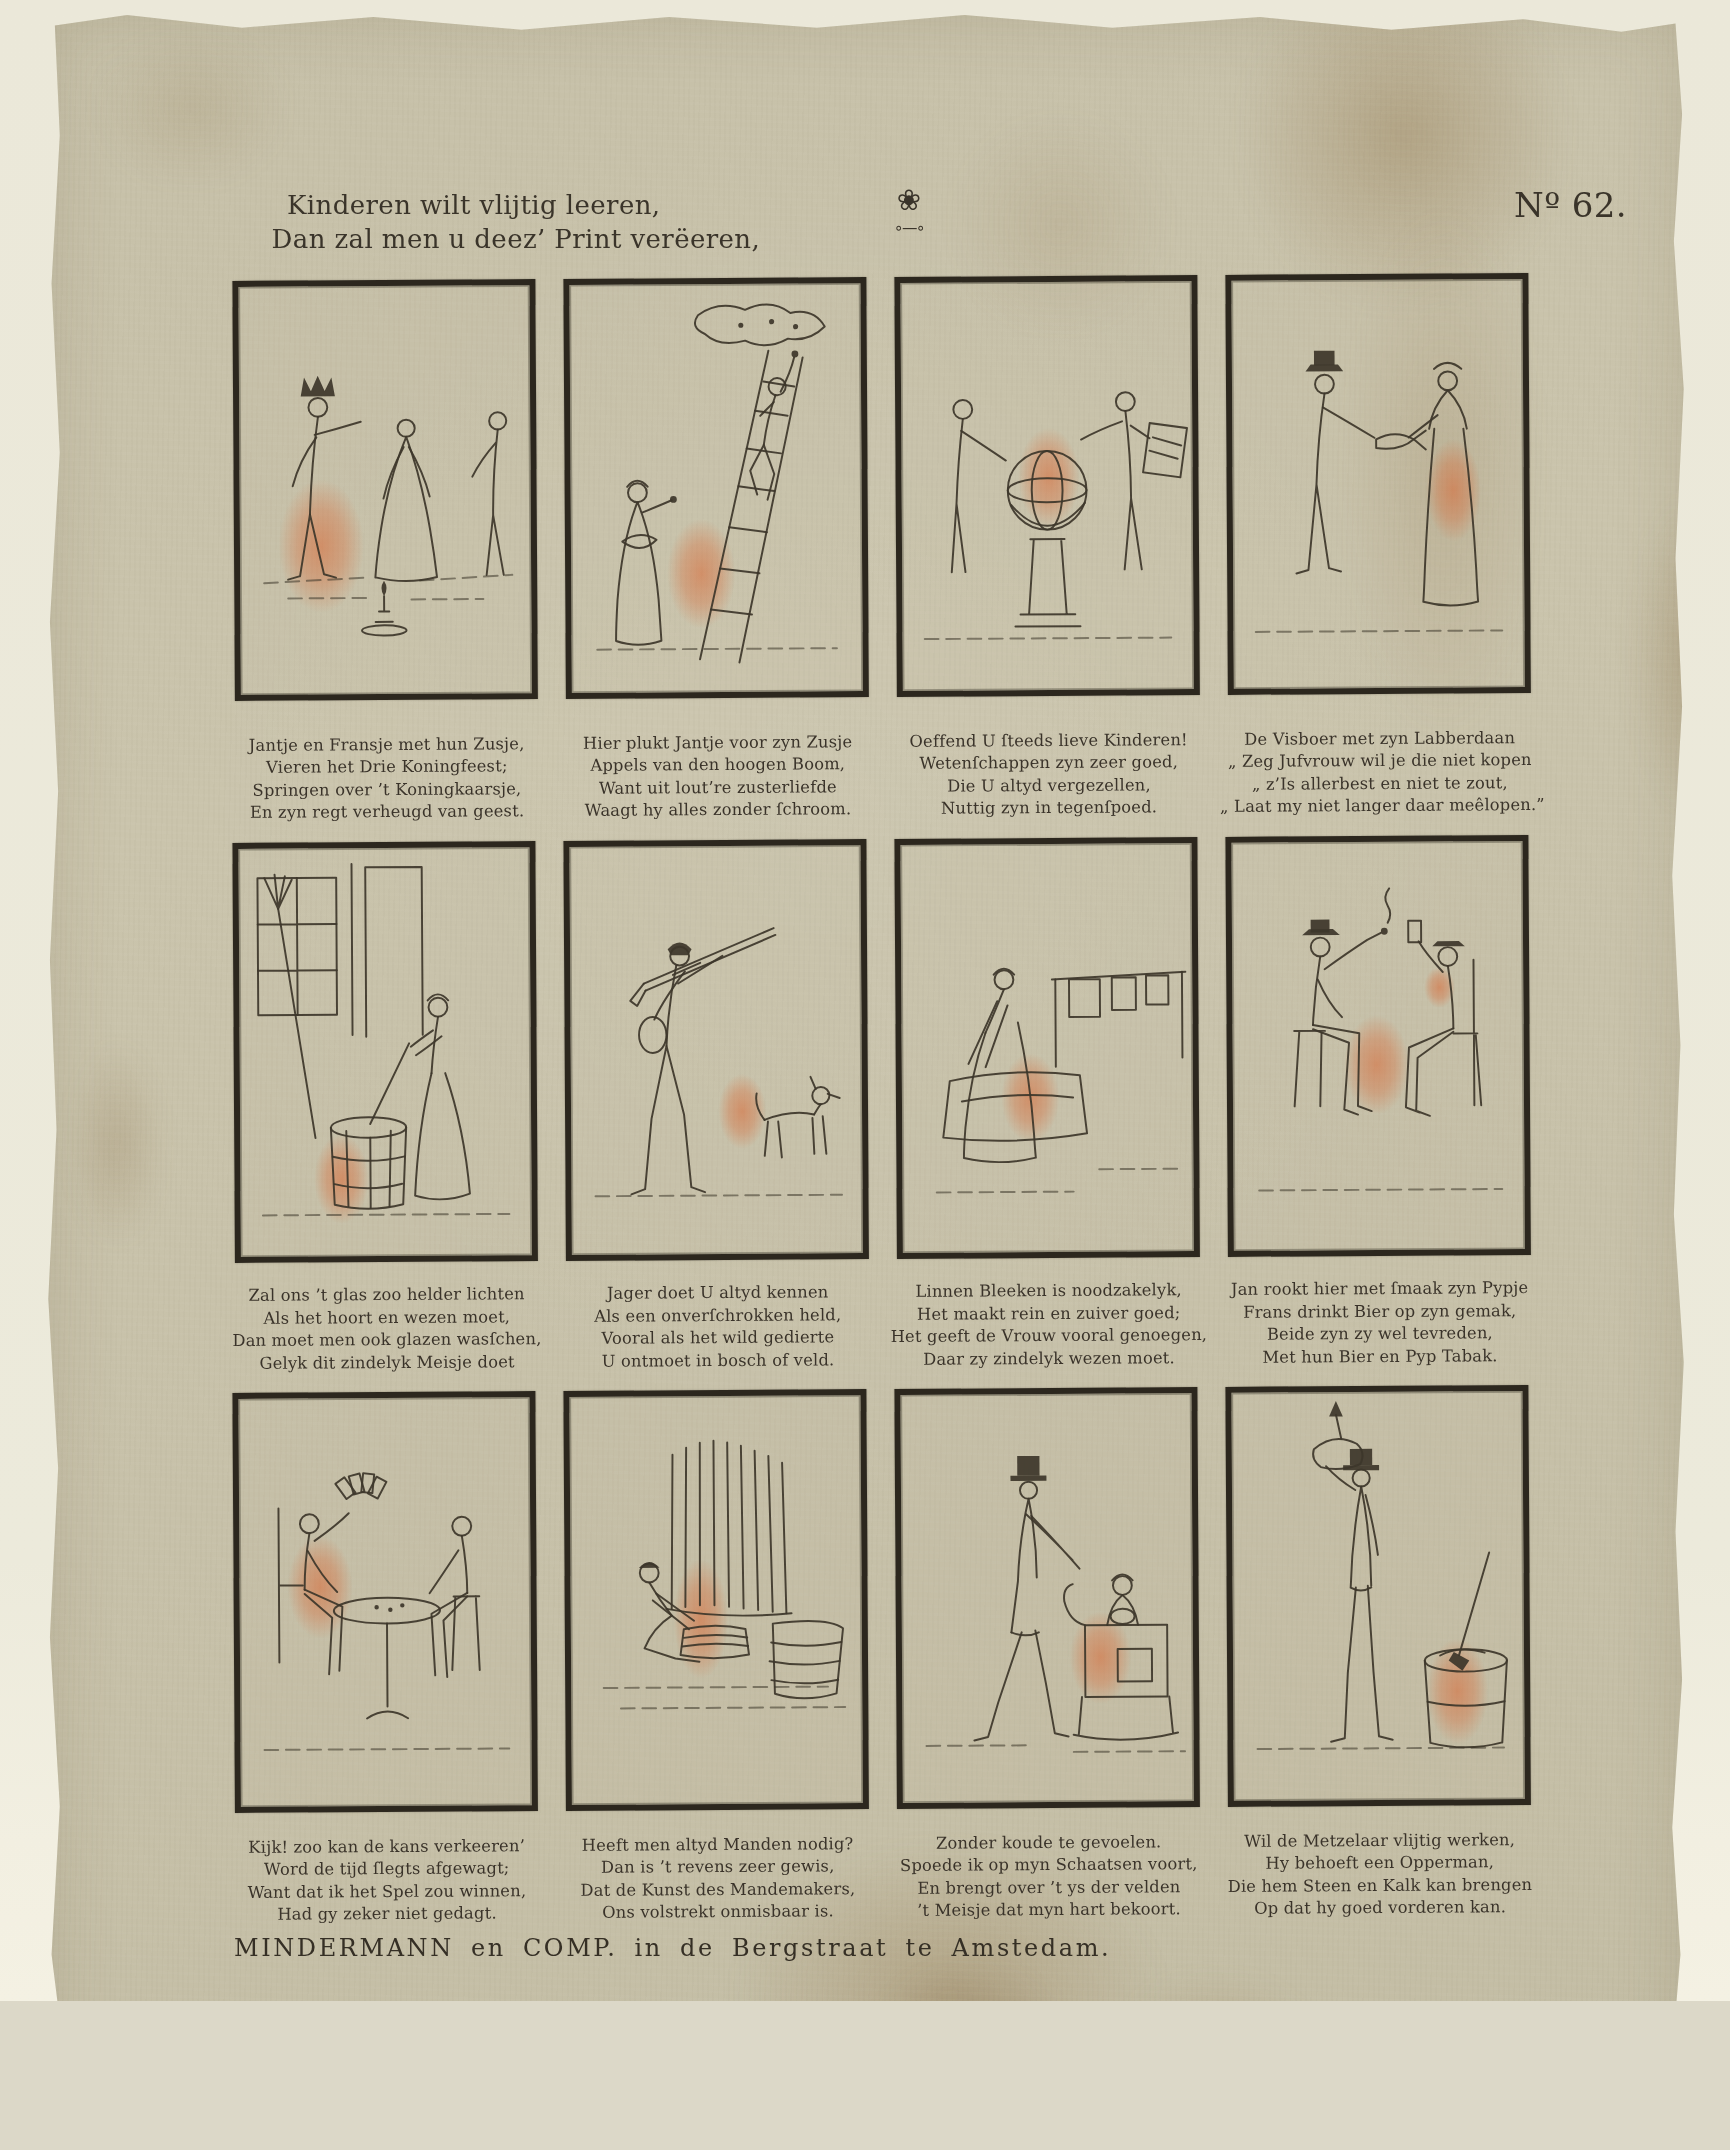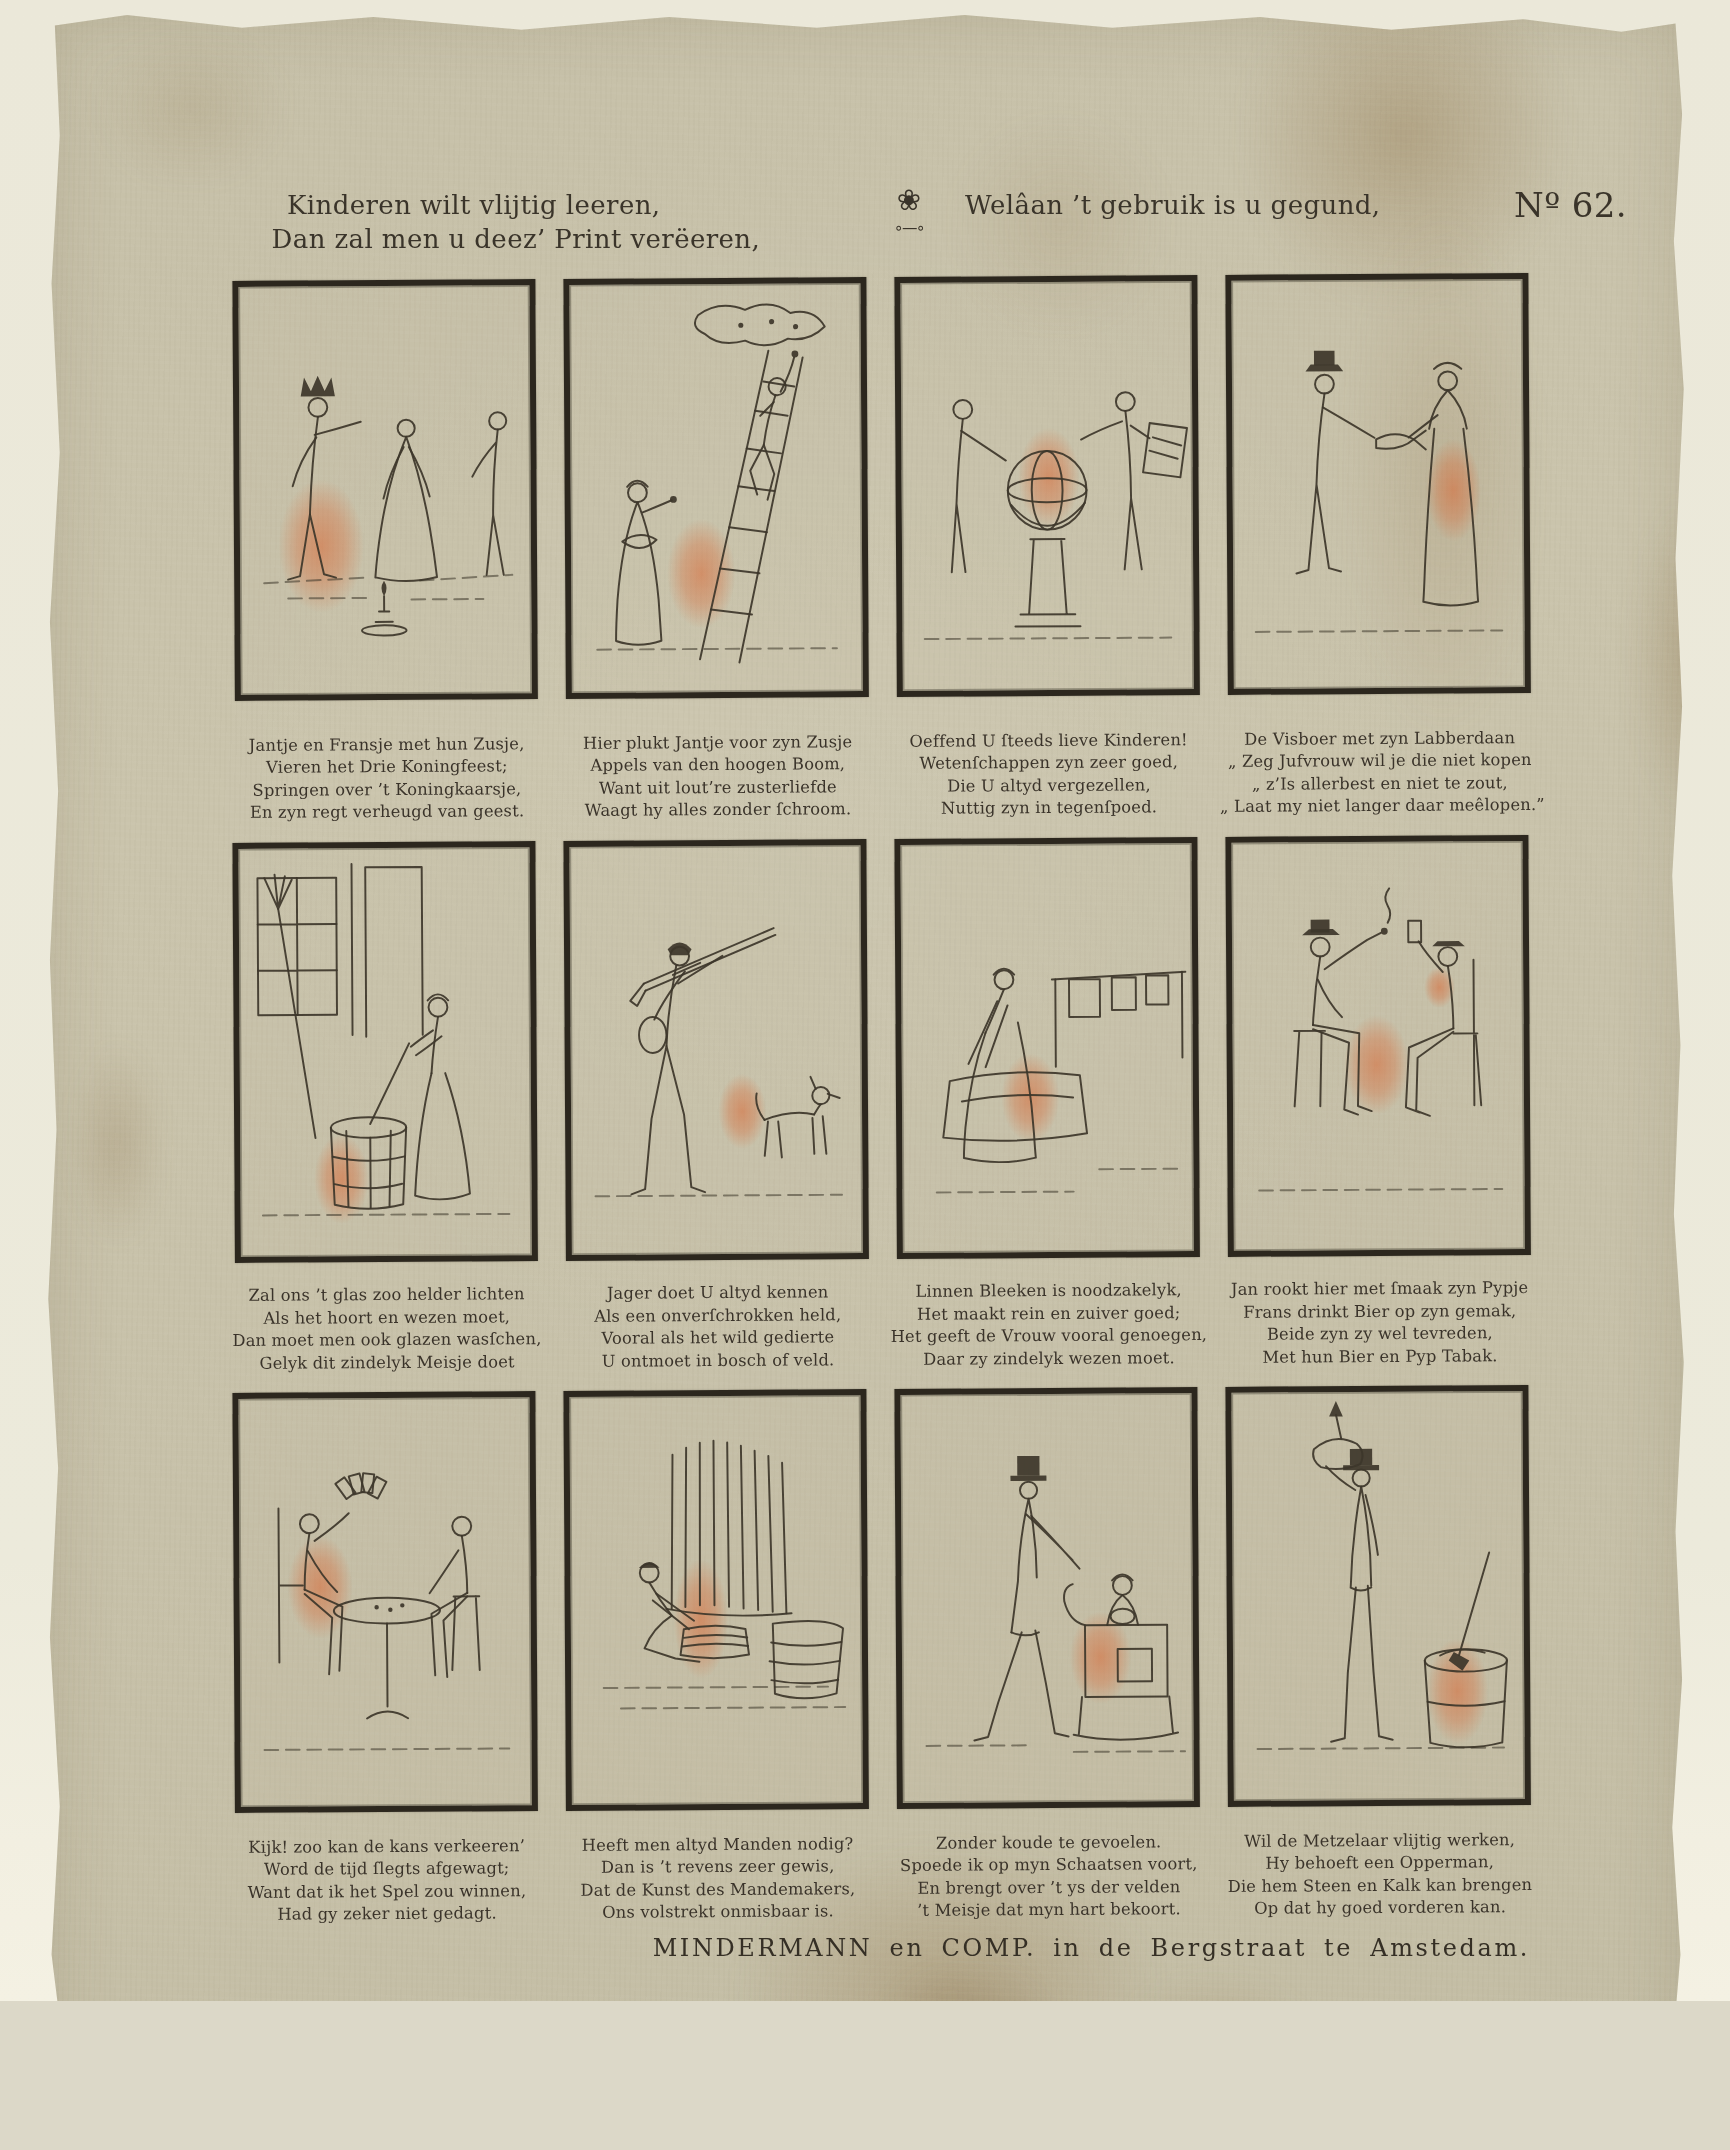--- a/index.html
+++ b/index.html
@@ -70,21 +70,21 @@
 
   
   .art path,.art circle,.art ellipse,.art rect,.art line,.art polyline{
     stroke:#3d362a; stroke-width:2.3; fill:none; stroke-linecap:round; stroke-linejoin:round; opacity:.92;
   }
   .art .fill{fill:#3d362a; stroke:none; opacity:.92;}
   .art .gnd{stroke-dasharray:16 9; opacity:.55;}
   .art .stainO{fill:url(#stainO); stroke:none;}
 
   
-  #footer{position:absolute; left:234px; top:1934px; width:1296px; text-align:right;
+  #footer{position:absolute; left:234px; top:1934px; width:1296px; text-align:left;
     font-size:24px; letter-spacing:2.6px; word-spacing:6.9px; color:#352f25;}
   #handnote{position:absolute; left:69px; top:2070px; transform:rotate(-4deg);
     font-style:italic; font-size:23px; color:#80816f; opacity:.85; letter-spacing:1.7px;}
   .pencil{position:absolute; height:4.3px; background:#8b8c7d; opacity:.55; border-radius:2.6px;}
   .p1{left:103px; top:2142px; width:129px; transform:rotate(-3deg);}
   .p2{left:258px; top:2145px; width:60px; transform:rotate(-2deg);}
 </style>
 </head>
 <body>
 
@@ -117,21 +117,20 @@
   <div id="header">
     <div class="hdr-left">
       <span class="hline">Kinderen wilt vlijtig leeren,</span>
       <span class="hline indent">Dan zal men u deez’ Print verëeren,</span>
     </div>
     <div class="hdr-orn">
       <span class="fl">❀</span>
       <span class="rl">∘—∘</span>
     </div>
     <div class="hdr-right">
-      <span class="hline">Welâan ’t gebruik is u gegund,</span>
     </div>
     <div class="hdr-num">Nº 62.</div>
   </div>
 
   <div class="prow" id="row1">
 
     <figure class="panel">
       <div class="frame">
         <svg class="art" viewBox="0 0 340 460">
           <ellipse class="stainO" cx="95" cy="295" rx="50" ry="78"></ellipse>

